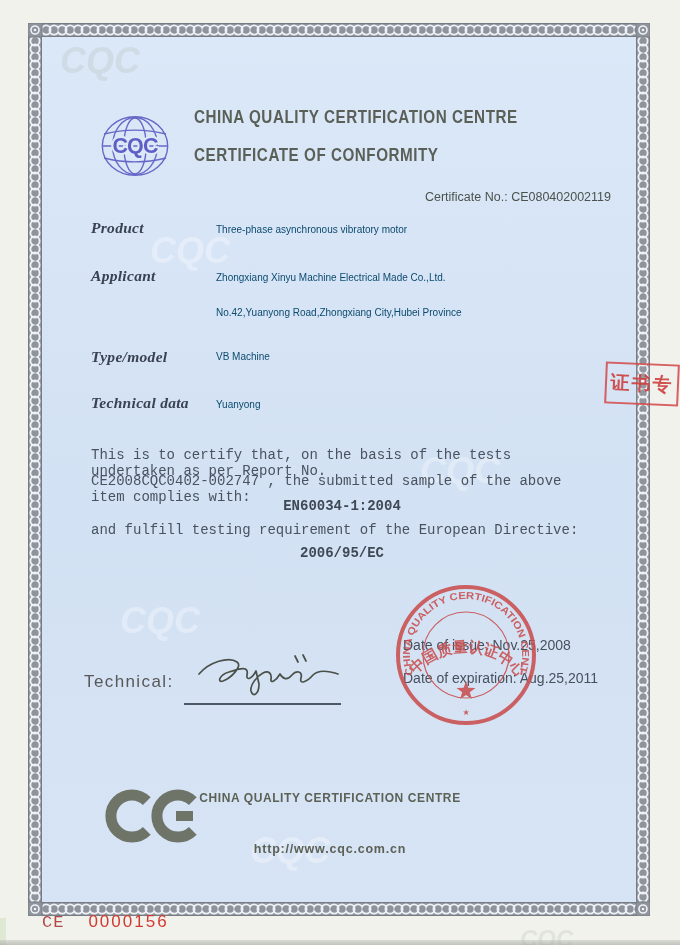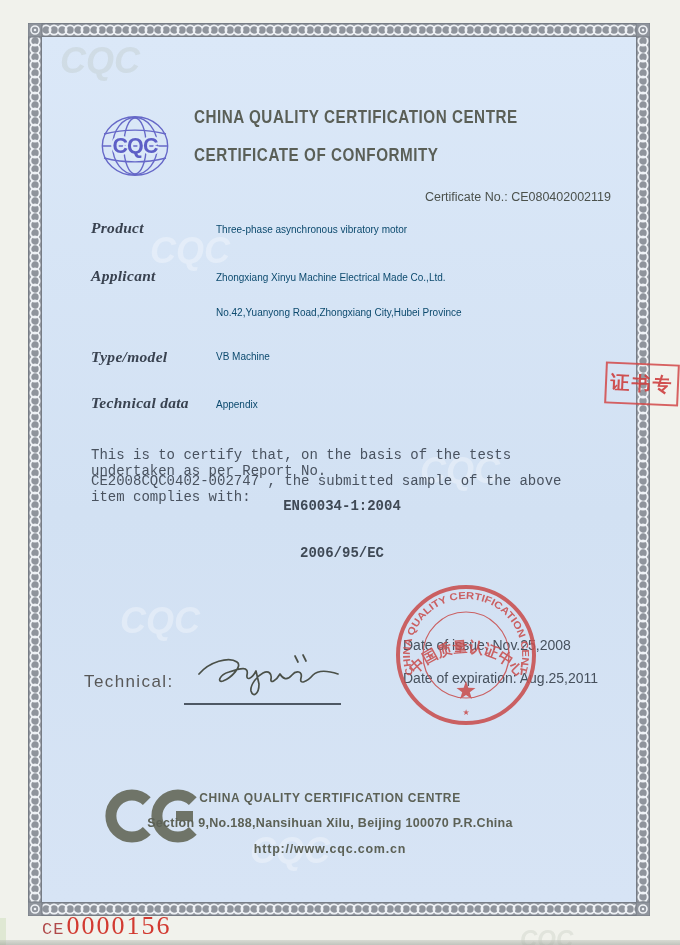--- a/index.html
+++ b/index.html
@@ -63,22 +63,22 @@
   
   .cemark{position:absolute;left:100px;top:784px;}
   .foot{position:absolute;left:80px;width:500px;text-align:center;font-weight:bold;color:#5c6156;}
   .foot.f1{top:791px;font-size:12px;letter-spacing:0.6px;}
   .foot.f2{top:816px;font-size:12.5px;letter-spacing:0.3px;}
   .foot.f3{top:842px;font-size:12.5px;letter-spacing:0.8px;}
 
   
   .serial{position:absolute;left:42px;top:913px;display:flex;align-items:baseline;}
   .serial .pre{font-family:Liberation Mono, monospace;font-size:17px;color:#b04a4a;letter-spacing:1px;}
-  .serial .num{font-family:Liberation Serif, serif;font-size:26px;color:#d23a31;
-               letter-spacing:2px;margin-left:2px;line-height:1;}
+  .serial .num{font-family:Liberation Sans, sans-serif;font-size:17px;color:#d23a31;
+               letter-spacing:2px;margin-left:24px;line-height:1;}
 
   
   .scan-edge{position:absolute;left:0;top:940px;width:680px;height:5px;
              background:linear-gradient(#c5c8bf,#999e96);opacity:0.55;}
   .scan-green{position:absolute;left:0;top:918px;width:6px;height:27px;background:#cfe0c0;opacity:0.55;}
 </style>
 </head>
 <body>
 
 <div class="page">
@@ -167,25 +167,26 @@
   <div class="val" style="top:224px">Three-phase asynchronous vibratory motor</div>
 
   <div class="lab" style="top:267px">Applicant</div>
   <div class="val" style="top:272px">Zhongxiang Xinyu Machine Electrical Made Co.,Ltd.</div>
   <div class="val" style="top:307px">No.42,Yuanyong Road,Zhongxiang City,Hubei Province</div>
 
   <div class="lab" style="top:348px">Type/model</div>
   <div class="val" style="top:351px">VB Machine</div>
 
   <div class="lab" style="top:394px">Technical data</div>
-  <div class="val" style="top:399px">Appendix</div>
+  <div class="val" style="top:399px">Yuanyong</div>
 
   <div class="stmt" style="top:447px">This is to certify that, on the basis of the tests undertaken as per Report No.</div>
   <div class="stmt" style="top:473px">CE2008CQC0402-002747 , the submitted sample of the above item complies with:</div>
   <div class="stmt b" style="top:498px">EN60034-1:2004</div>
+  <div class="stmt" style="top:522px">and fulfill testing requirement of the European Directive:</div>
   <div class="stmt b" style="top:545px">2006/95/EC</div>
 
   <div class="dateline" style="top:637px">
     <span>Date of issue:</span>
     <span class="dv">Nov.25,2008</span>
   </div>
   <div class="dateline" style="top:670px">
     <span>Date of expiration:</span>
     <span class="dv">Aug.25,2011</span>
   </div>
@@ -227,21 +228,20 @@
 
   <svg class="cemark" width="104" height="64" viewBox="0 0 104 64">
     <g fill="none" stroke="#6f7468" stroke-width="11">
       <path d="M46.8,17.2 A21,21 0 1 0 46.8,46.8"></path>
       <path d="M92.8,17.2 A21,21 0 1 0 92.8,46.8"></path>
     </g>
     <path d="M76,32 L93,32" stroke="#6f7468" stroke-width="10"></path>
   </svg>
 
   <div class="foot f1">CHINA QUALITY CERTIFICATION CENTRE</div>
-  <div class="foot f2">Section 9,No.188,Nansihuan Xilu, Beijing 100070 P.R.China</div>
   <div class="foot f3">http://www.cqc.com.cn</div>
 
   <div class="serial">
     <span class="pre">CE</span>
     <span class="num">0000156</span>
   </div>
 
   <div class="scan-green"></div>
   <div class="scan-edge"></div>
 </div>

